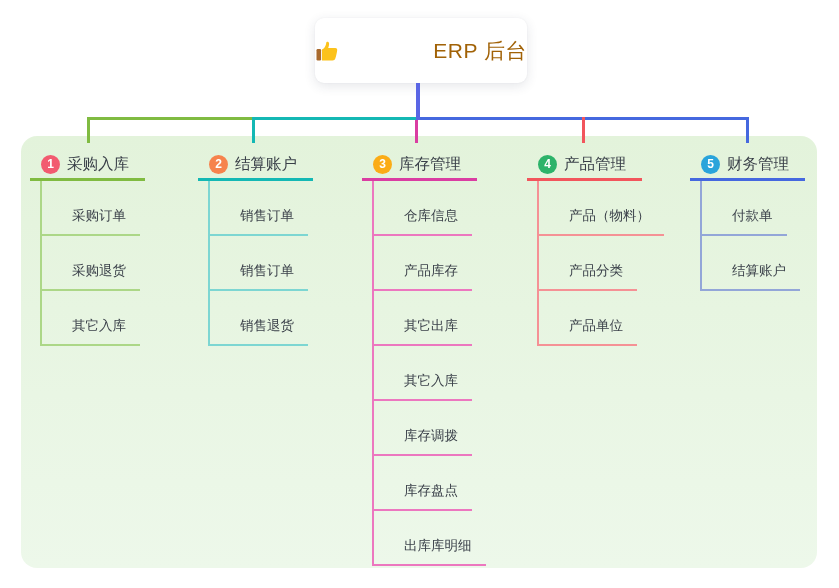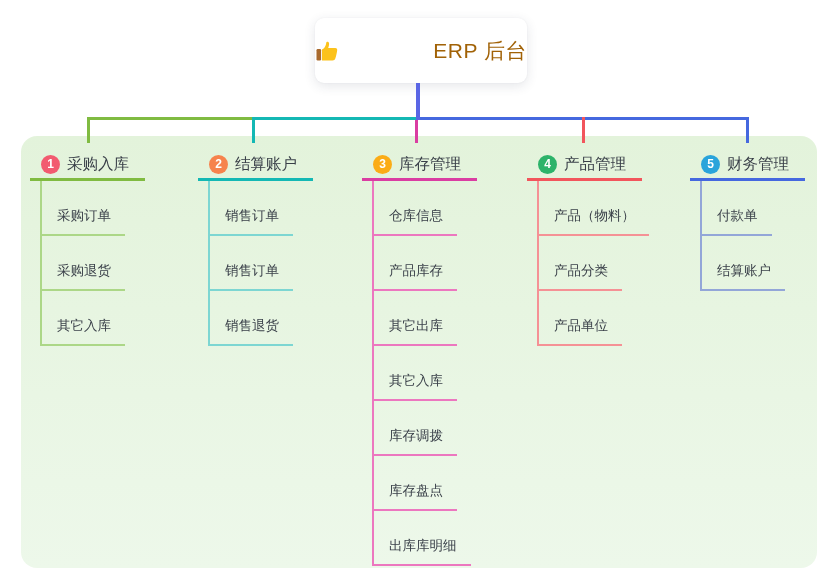--- a/index.html
+++ b/index.html
@@ -28,21 +28,21 @@
     width:19px;height:19px;border-radius:50%;background:var(--badge);
     color:#fff;font-size:12px;font-weight:bold;flex:none;
     display:flex;align-items:center;justify-content:center;line-height:1;
   }
   .branch-title{font-size:15.5px;color:#393F48;font-weight:500;white-space:nowrap;}
   .children{position:relative;margin-left:10px;}
   .vline{position:absolute;left:0;top:0;bottom:0;width:2px;background:var(--light);}
   .child{height:55px;position:relative;}
   .child:first-child{height:48px;}
   .child-label{
-    position:absolute;left:0;bottom:0;padding:0 14px 9px 17px;
+    position:absolute;left:0;bottom:0;padding:0 14px 9px 32px;
     border-bottom:2px solid var(--light);
     font-size:13.5px;color:#3B414A;white-space:nowrap;
   }
 </style>
 </head>
 <body>
 
 <div class="canvas">
 
   <div class="panel"></div>

